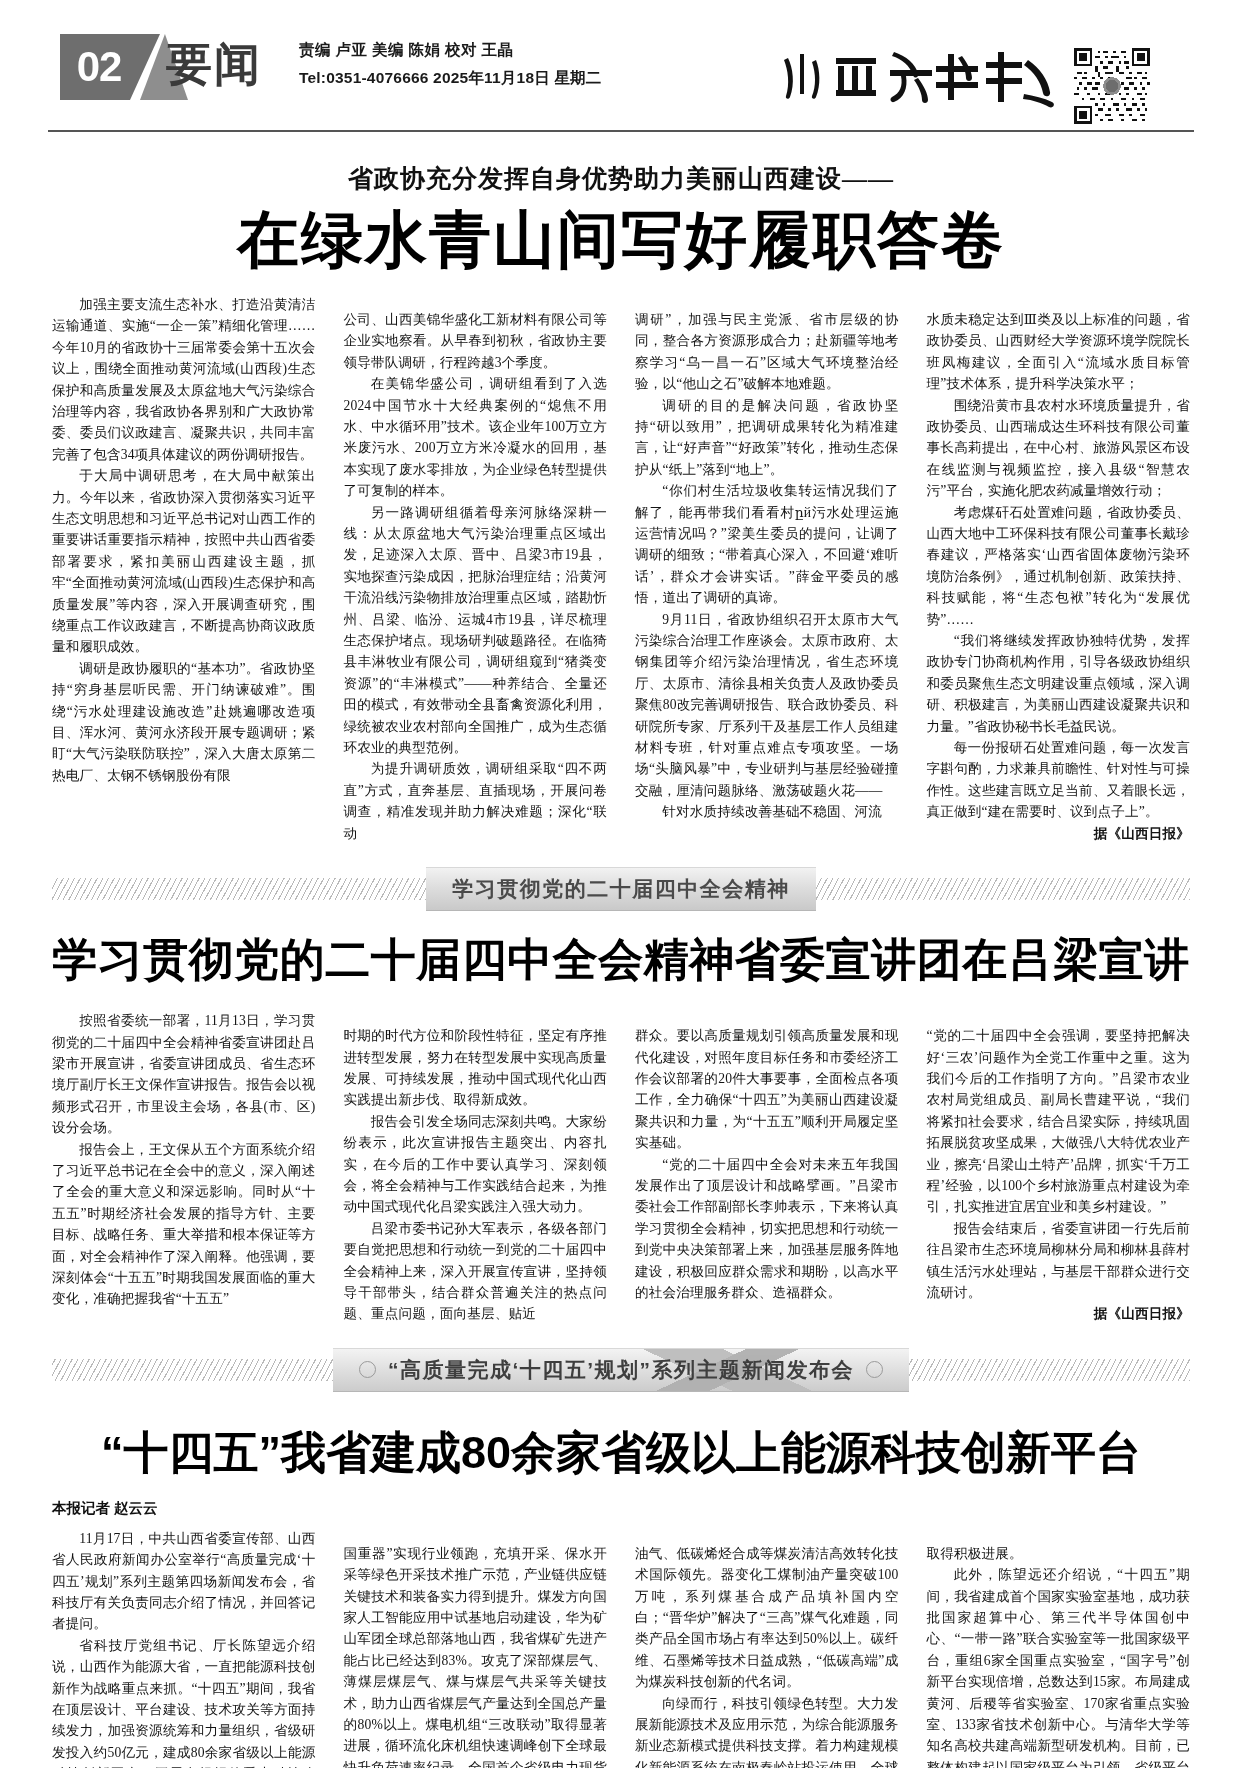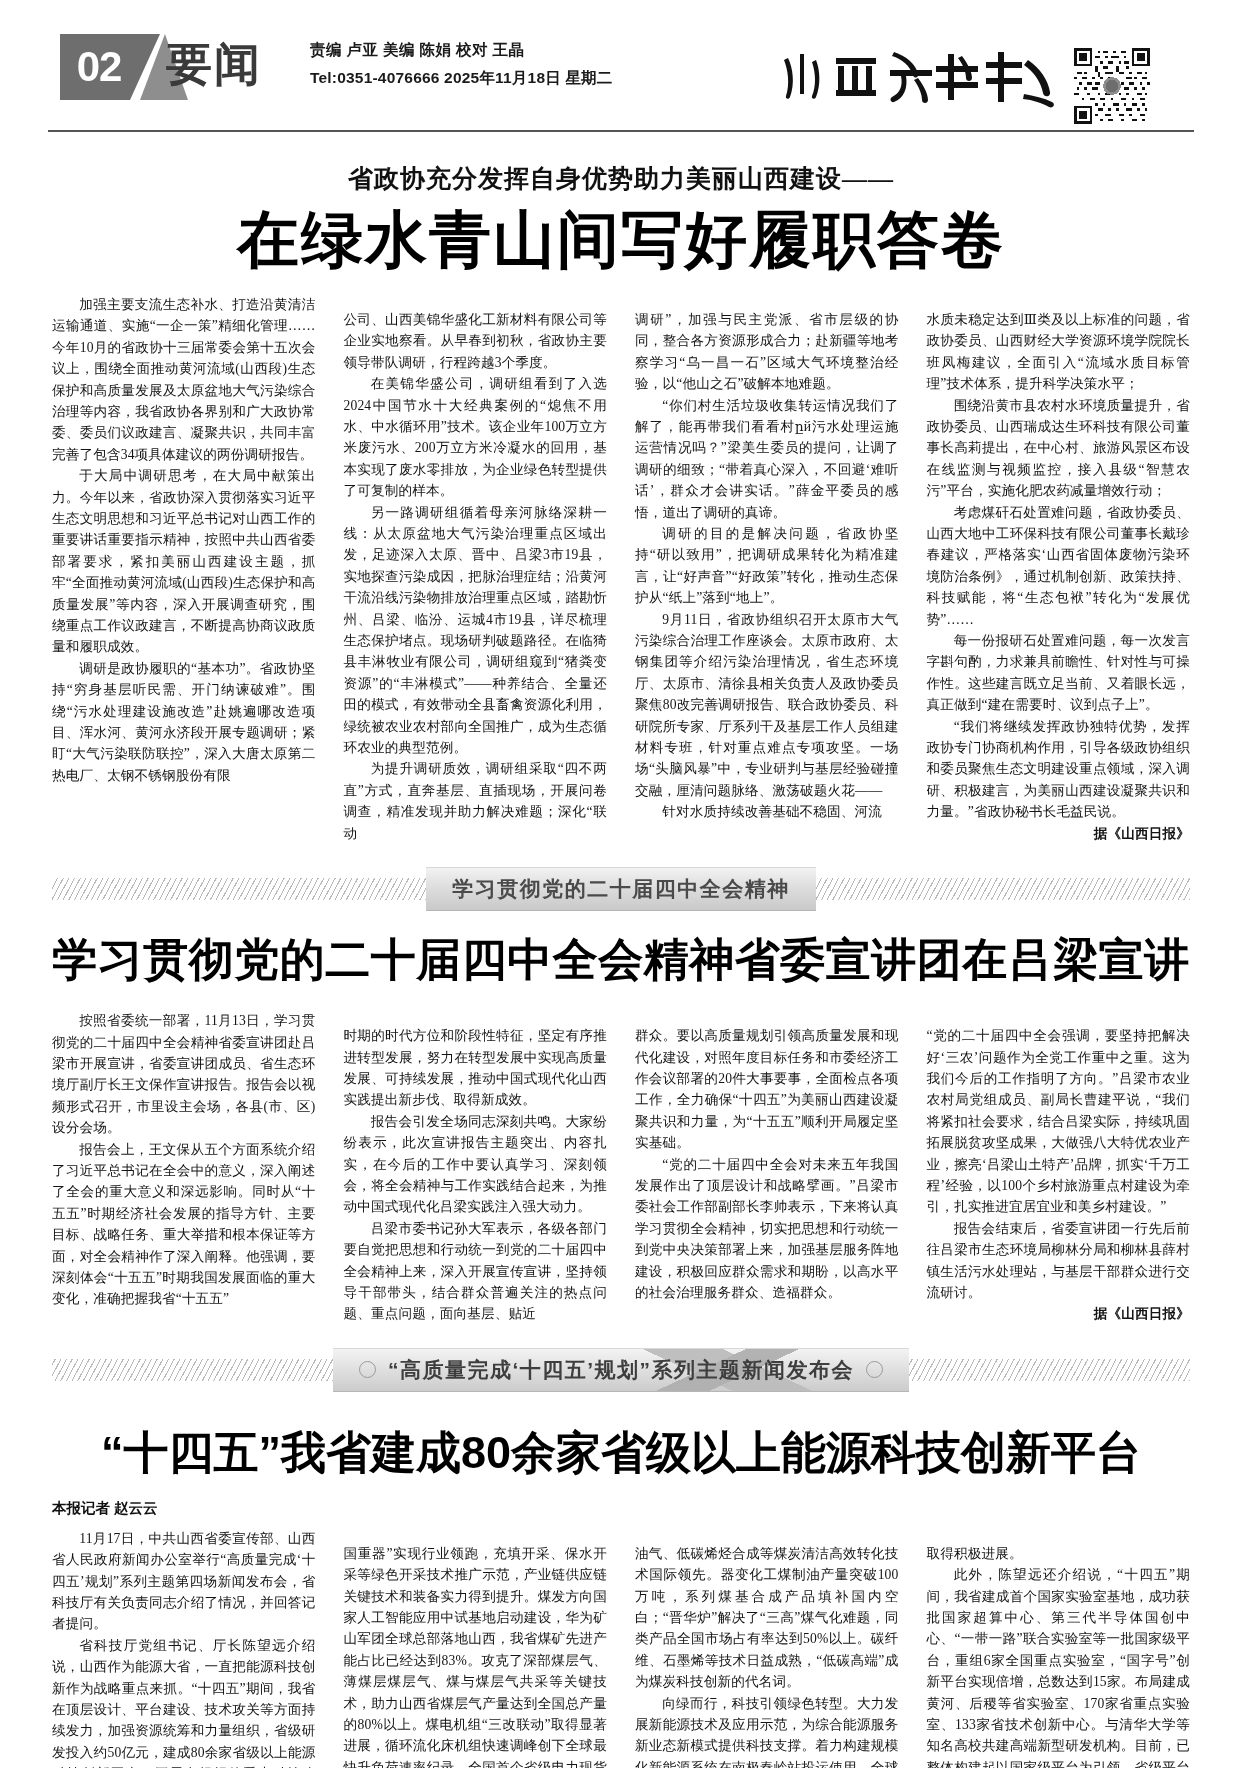--- a/index.html
+++ b/index.html
@@ -64,21 +64,21 @@
     top: 8px;
     font-family: "Liberation Serif", serif;
     font-weight: bold;
     font-size: 46px;
     letter-spacing: 2px;
     color: #3a3a3a;
     line-height: 62px;
   }
   .imprint {
     position: absolute;
-    left: 262px;
+    left: 251px;
     top: 10px;
     font-family: "Liberation Sans", sans-serif;
     font-size: 15.5px;
     line-height: 28px;
     color: #1a1a1a;
     font-weight: bold;
     letter-spacing: 0.4px;
   }
   .imprint .row2 {
     font-weight: bold;
@@ -407,31 +407,31 @@
         <p>调研是政协履职的“基本功”。省政协坚持“穷身基层听民需、开门纳谏破难”。围绕“污水处理建设施改造”赴姚遍哪改造项目、浑水河、黄河永济段开展专题调研；紧盯“大气污染联防联控”，深入大唐太原第二热电厂、太钢不锈钢股份有限</p>
       </div>
       <div class="col">
         <p class="noindent">公司、山西美锦华盛化工新材料有限公司等企业实地察看。从早春到初秋，省政协主要领导带队调研，行程跨越3个季度。</p>
         <p>在美锦华盛公司，调研组看到了入选2024中国节水十大经典案例的“熄焦不用水、中水循环用”技术。该企业年100万立方米废污水、200万立方米冷凝水的回用，基本实现了废水零排放，为企业绿色转型提供了可复制的样本。</p>
         <p>另一路调研组循着母亲河脉络深耕一线：从太原盆地大气污染治理重点区域出发，足迹深入太原、晋中、吕梁3市19县，实地探查污染成因，把脉治理症结；沿黄河干流沿线污染物排放治理重点区域，踏勘忻州、吕梁、临汾、运城4市19县，详尽梳理生态保护堵点。现场研判破题路径。在临猗县丰淋牧业有限公司，调研组窥到“猪粪变资源”的“丰淋模式”——种养结合、全量还田的模式，有效带动全县畜禽资源化利用，绿统被农业农村部向全国推广，成为生态循环农业的典型范例。</p>
         <p>为提升调研质效，调研组采取“四不两直”方式，直奔基层、直插现场，开展问卷调查，精准发现并助力解决难题；深化“联动</p>
       </div>
       <div class="col">
         <p class="noindent">调研”，加强与民主党派、省市层级的协同，整合各方资源形成合力；赴新疆等地考察学习“乌一昌一石”区域大气环境整治经验，以“他山之石”破解本地难题。</p>
+        <p>调研的目的是解决问题，省政协坚持“研以致用”，把调研成果转化为精准建言，让“好声音”“好政策”转化，推动生态保护从“纸上”落到“地上”。</p>
         <p>“你们村生活垃圾收集转运情况我们了解了，能再带我们看看村ըй污水处理运施运营情况吗？”梁美生委员的提问，让调了调研的细致；“带着真心深入，不回避‘难听话’，群众才会讲实话。”薛金平委员的感悟，道出了调研的真谛。</p>
-        <p>调研的目的是解决问题，省政协坚持“研以致用”，把调研成果转化为精准建言，让“好声音”“好政策”转化，推动生态保护从“纸上”落到“地上”。</p>
         <p>9月11日，省政协组织召开太原市大气污染综合治理工作座谈会。太原市政府、太钢集团等介绍污染治理情况，省生态环境厅、太原市、清徐县相关负责人及政协委员聚焦80改完善调研报告、联合政协委员、科研院所专家、厅系列干及基层工作人员组建材料专班，针对重点难点专项攻坚。一场场“头脑风暴”中，专业研判与基层经验碰撞交融，厘清问题脉络、激荡破题火花——</p>
         <p>针对水质持续改善基础不稳固、河流</p>
       </div>
       <div class="col">
         <p class="noindent">水质未稳定达到Ⅲ类及以上标准的问题，省政协委员、山西财经大学资源环境学院院长班凤梅建议，全面引入“流域水质目标管理”技术体系，提升科学决策水平；</p>
         <p>围绕沿黄市县农村水环境质量提升，省政协委员、山西瑞成达生环科技有限公司董事长高莉提出，在中心村、旅游风景区布设在线监测与视频监控，接入县级“智慧农污”平台，实施化肥农药减量增效行动；</p>
         <p>考虑煤矸石处置难问题，省政协委员、山西大地中工环保科技有限公司董事长戴珍春建议，严格落实‘山西省固体废物污染环境防治条例》，通过机制创新、政策扶持、科技赋能，将“生态包袱”转化为“发展优势”……</p>
+        <p>“我们将继续发挥政协独特优势，发挥政协专门协商机构作用，引导各级政协组织和委员聚焦生态文明建设重点领域，深入调研、积极建言，为美丽山西建设凝聚共识和力量。”省政协秘书长毛益民说。</p>
         <p>每一份报研石处置难问题，每一次发言字斟句酌，力求兼具前瞻性、针对性与可操作性。这些建言既立足当前、又着眼长远，真正做到“建在需要时、议到点子上”。</p>
-        <p>“我们将继续发挥政协独特优势，发挥政协专门协商机构作用，引导各级政协组织和委员聚焦生态文明建设重点领域，深入调研、积极建言，为美丽山西建设凝聚共识和力量。”省政协秘书长毛益民说。</p>
         <span class="byline-src">据《山西日报》</span>
       </div>
     </div>
   </div>
 
   <div class="banner-wrap">
     <div class="hatch"></div>
     <div class="banner-plate">
       <span class="banner-text">学习贯彻党的二十届四中全会精神</span>
     </div>

